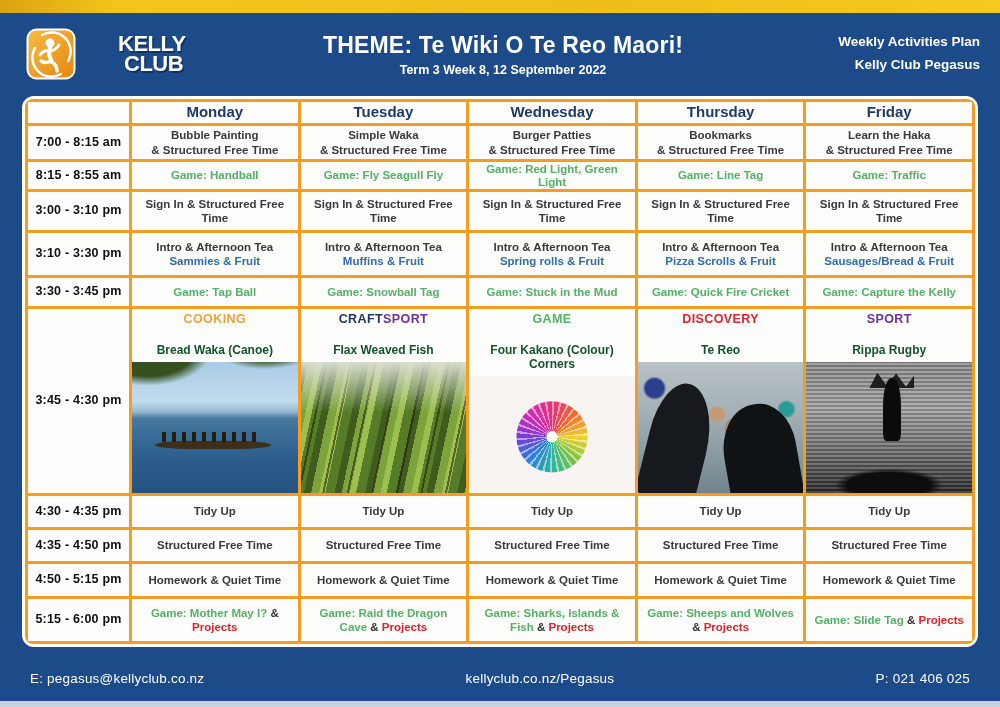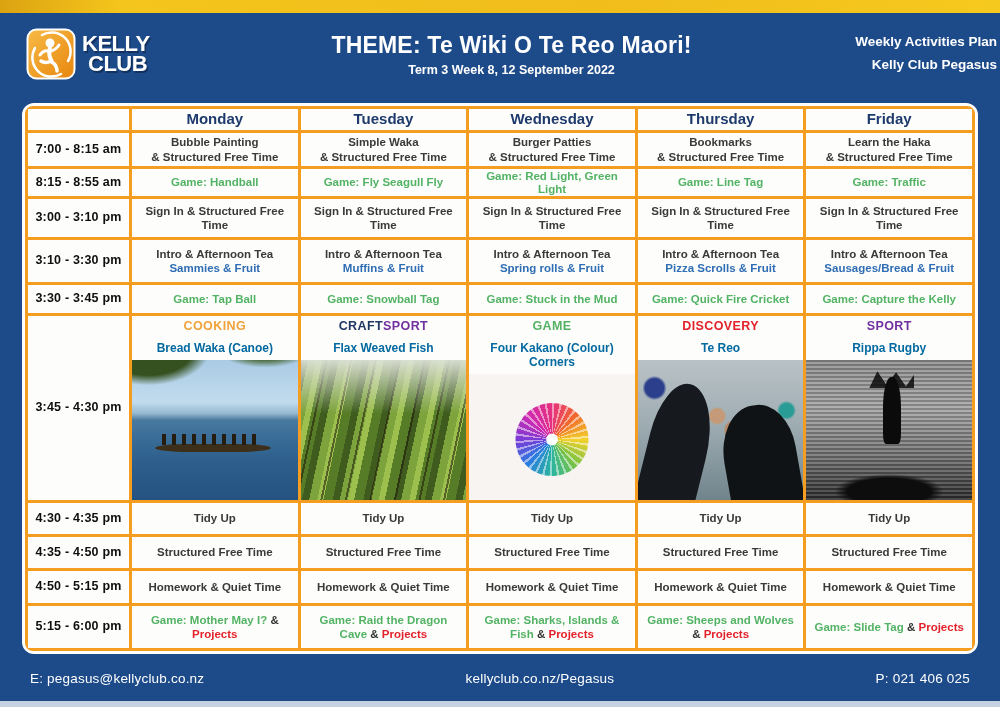--- a/index.html
+++ b/index.html
@@ -8,30 +8,30 @@
   
   .top-stripe{position:absolute;top:0;left:0;right:0;height:13px;
         background:linear-gradient(90deg,#dca311,#f4c51c 12%,#f0bd1b 60%,#f6c91e);}
   .bottom-stripe{position:absolute;bottom:0;left:0;right:0;height:6px;background:#c6d2e2;}
 
   
   .header{position:absolute;top:13px;left:0;right:0;height:82px;display:flex;align-items:center;}
   .logo{display:flex;align-items:center;gap:6px;padding-left:26px;width:220px;flex:0 0 auto;}
   .logo svg{display:block;}
   .logo-text{color:#fff;font-weight:900;font-size:22px;line-height:.92;letter-spacing:-.5px;
-        text-shadow:1.5px 1.5px 0 rgba(10,30,60,.55);}
+        text-shadow:1.5px 1.5px 0 rgba(10,30,60,.55);margin-left:36px;}
   .logo-text .l2{padding-left:6px;}
   .header-center{flex:1 1 auto;text-align:center;color:#fff;}
   .header-title{font-size:23px;font-weight:800;letter-spacing:.2px;}
   .header-subtitle{font-size:12.5px;font-weight:700;margin-top:4px;}
-  .header-right{width:220px;flex:0 0 auto;text-align:right;padding-right:3px;color:#fff;
+  .header-right{width:220px;flex:0 0 auto;text-align:right;padding-right:20px;color:#fff;
         font-size:13.5px;font-weight:600;line-height:1.7;}
 
   
-  .panel{position:absolute;left:22px;top:103px;width:956px;height:551px;background:#fff;
+  .panel{position:absolute;left:22px;top:96px;width:956px;height:551px;background:#fff;
         border-radius:12px;padding:3px;box-sizing:border-box;}
   .grid{width:100%;height:100%;box-sizing:border-box;display:grid;
         grid-template-columns:101px repeat(5,1fr);
         grid-template-rows:21px 33px 27px 38px 42px 28px 1fr 31px 31px 32px 42px;
         gap:3px;background:#f49d20;border:3px solid #f49d20;border-radius:8px;}
   .cell{background:#fdfdfb;display:flex;flex-direction:column;align-items:center;justify-content:center;
         text-align:center;font-size:11.5px;font-weight:600;color:#3a3a3a;line-height:1.22;
         padding:1px 5px;overflow:hidden;}
   .corner{background:#fdfdfb;}
   .day-cell{font-size:15px;font-weight:800;color:#1e3a6d;}
@@ -40,21 +40,21 @@
   .food-text{color:#2f6db4;font-weight:700;}
   .amp{color:#333;font-weight:700;}
   .proj{color:#e3222b;font-weight:800;}
 
   
   .big-cell{padding:0;justify-content:flex-start;}
   .big-title{padding:3px 4px 2px;line-height:1.15;}
   .cat{font-size:12.5px;font-weight:800;letter-spacing:.4px;}
   .c-cooking{color:#f0a23c;} .c-craft{color:#203864;} .c-sport{color:#7030a0;}
   .c-game{color:#53b365;} .c-discovery{color:#e3222b;}
-  .name{font-size:12px;font-weight:800;color:#0369a1;line-height:1.15;margin-top:9px;}
+  .name{font-size:12px;font-weight:800;color:#14532d;line-height:1.15;margin-top:18px;}
 
   .photo{flex:1 1 auto;width:100%;position:relative;margin-top:2px;}
   .ph-waka{background:
       radial-gradient(ellipse 60% 42% at 10% -8%, #35511f 0 45%, rgba(53,81,31,0) 62%),
       radial-gradient(ellipse 55% 30% at 80% -12%, #41602a 0 38%, rgba(65,96,42,0) 58%),
       linear-gradient(180deg,#a9cbe4 0%,#c2dcee 30%,#97b9d0 38%,#49799f 43%,#3a6d98 55%,#2c5d8b 75%,#255381 100%);}
   .ph-waka::after{content:"";position:absolute;left:14%;right:16%;top:60%;height:6%;
       background:#3d2f1a;border-radius:50%/80%;}
   .ph-waka::before{content:"";position:absolute;left:18%;width:58%;top:53%;height:8%;
       background:repeating-linear-gradient(90deg,#241d10 0 4px,rgba(0,0,0,0) 4px 10px);z-index:1;}

